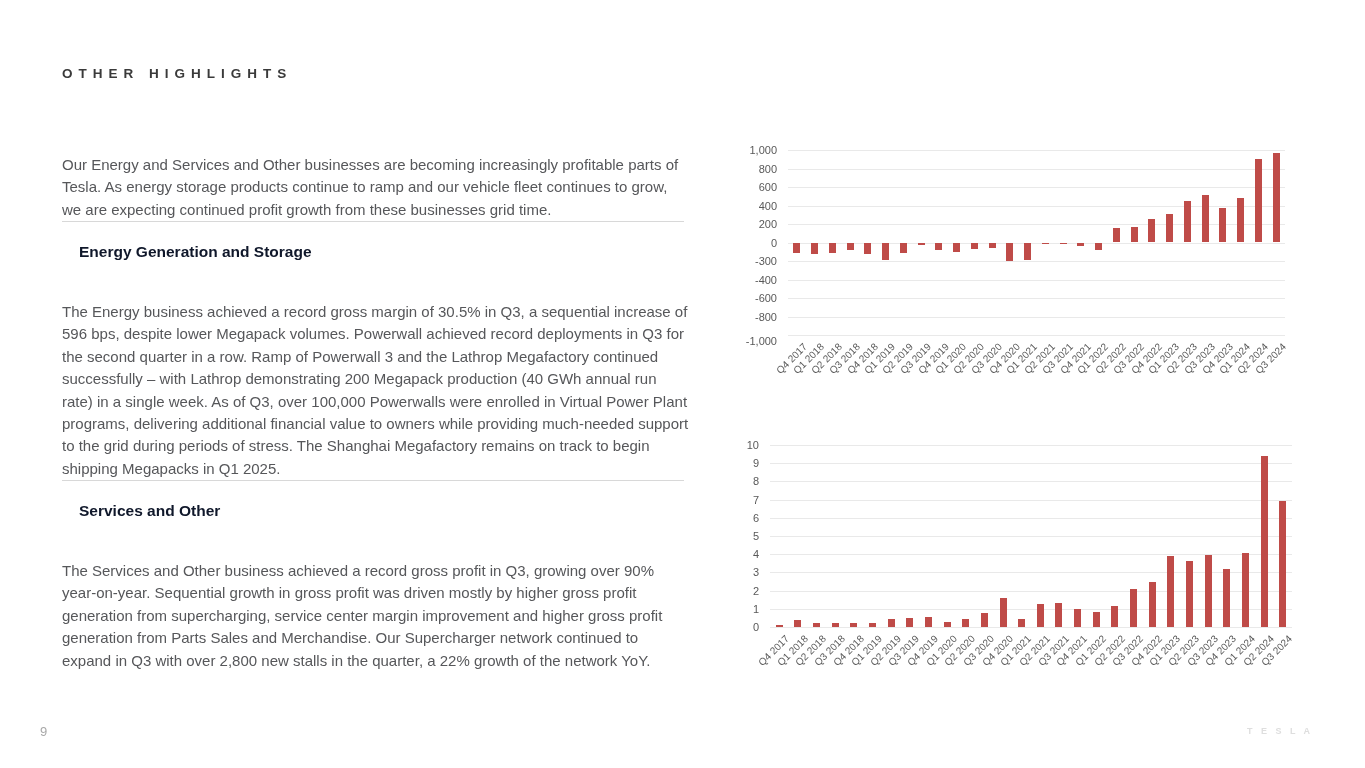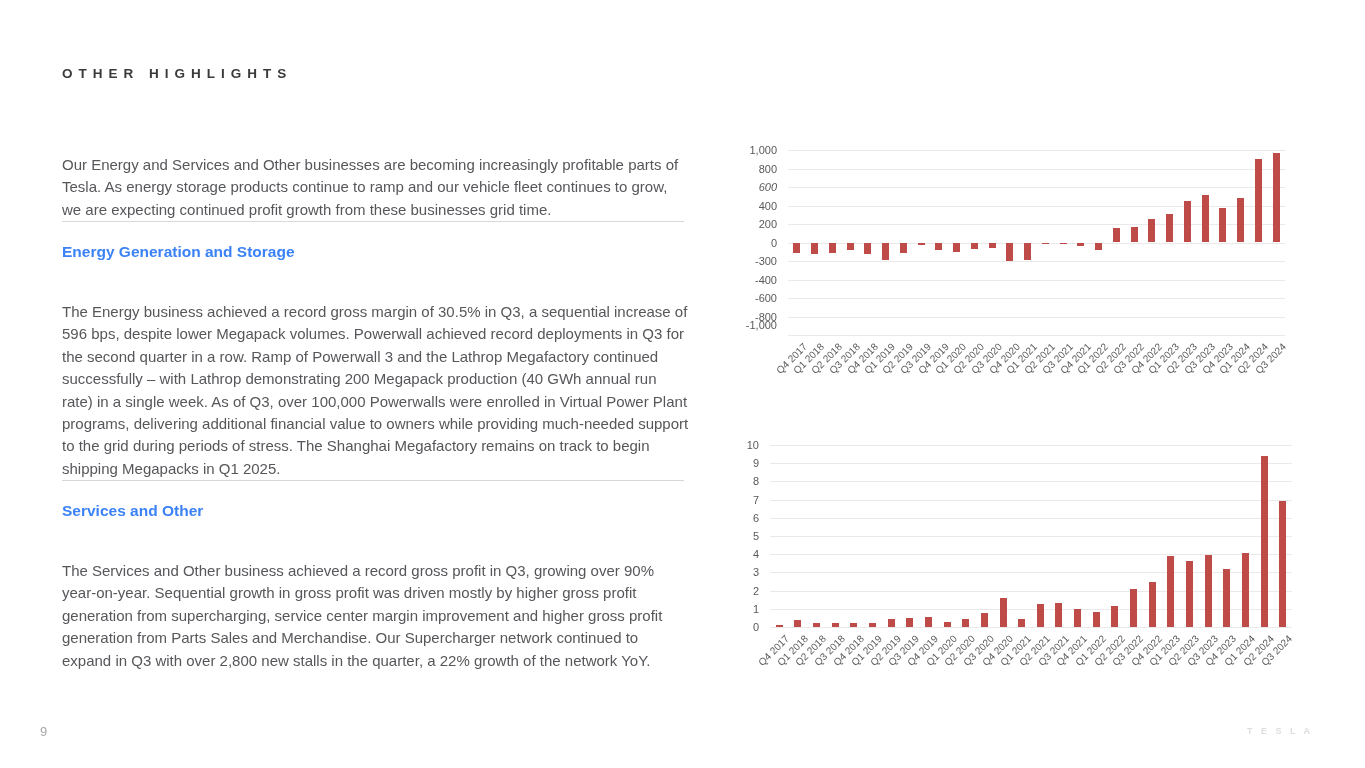--- a/index.html
+++ b/index.html
@@ -22,22 +22,22 @@
   .intro { top:139px; }
   .p1 { top:286px; }
   .p2 { top:545px; }
   .divider {
     position:absolute; left:62px; width:622px; height:0;
     border-top:1px solid #d8d8d8;
   }
   .hr1 { top:221px; }
   .hr2 { top:480px; }
   .sec-heading {
-    position:absolute; left:62px;
-    font-size:15.5px; font-weight:bold; color:#3b82f6;
+    position:absolute; left:79px;
+    font-size:15.5px; font-weight:bold; color:#0f172a;
   }
   .h2a { top:243px; }
   .h2b { top:502px; }
 
   
   .page-number {
     position:absolute; left:40px; top:724px;
     font-size:13px; color:#a8a8a8;
   }
   .brand {
@@ -125,29 +125,29 @@
         <div class="bar" style="left: 378.125px; top: 64.4725px; height: 28.0275px; background: rgb(191, 75, 72);"></div>
         <div class="bar" style="left: 395.875px; top: 51.43px; height: 41.07px; background: rgb(191, 75, 72);"></div>
         <div class="bar" style="left: 413.625px; top: 45.325px; height: 47.175px; background: rgb(191, 75, 72);"></div>
         <div class="bar" style="left: 431.375px; top: 57.9975px; height: 34.5025px; background: rgb(191, 75, 72);"></div>
         <div class="bar" style="left: 449.125px; top: 47.73px; height: 44.77px; background: rgb(191, 75, 72);"></div>
         <div class="bar" style="left: 466.875px; top: 8.695px; height: 83.805px; background: rgb(191, 75, 72);"></div>
         <div class="bar" style="left: 484.625px; top: 2.6825px; height: 89.8175px; background: rgb(191, 75, 72);"></div>
       </div>
   <div class="ytick" style="top: 3px; width: 77px;">1,000</div>
       <div class="ytick" style="top: 21.5px; width: 77px;">800</div>
-      <div class="ytick" style="top: 40px; width: 77px; font-style: italic;">600</div>
+      <div class="ytick" style="top: 40px; width: 77px;">600</div>
       <div class="ytick" style="top: 58.5px; width: 77px;">400</div>
       <div class="ytick" style="top: 77px; width: 77px;">200</div>
       <div class="ytick" style="top: 95.5px; width: 77px;">0</div>
       <div class="ytick" style="top: 114px; width: 77px;">-300</div>
       <div class="ytick" style="top: 132.5px; width: 77px;">-400</div>
       <div class="ytick" style="top: 151px; width: 77px;">-600</div>
       <div class="ytick" style="top: 169.5px; width: 77px;">-800</div>
-      <div class="ytick" style="top: 178px; width: 77px;">-1,000</div>
+      <div class="ytick" style="top: 194px; width: 77px;">-1,000</div>
       <div class="xtick" style="right: 499.125px; top: 201px;">Q4 2017</div>
       <div class="xtick" style="right: 481.375px; top: 201px;">Q1 2018</div>
       <div class="xtick" style="right: 463.625px; top: 201px;">Q2 2018</div>
       <div class="xtick" style="right: 445.875px; top: 201px;">Q3 2018</div>
       <div class="xtick" style="right: 428.125px; top: 201px;">Q4 2018</div>
       <div class="xtick" style="right: 410.375px; top: 201px;">Q1 2019</div>
       <div class="xtick" style="right: 392.625px; top: 201px;">Q2 2019</div>
       <div class="xtick" style="right: 374.875px; top: 201px;">Q3 2019</div>
       <div class="xtick" style="right: 357.125px; top: 201px;">Q4 2019</div>
       <div class="xtick" style="right: 339.375px; top: 201px;">Q1 2020</div>

